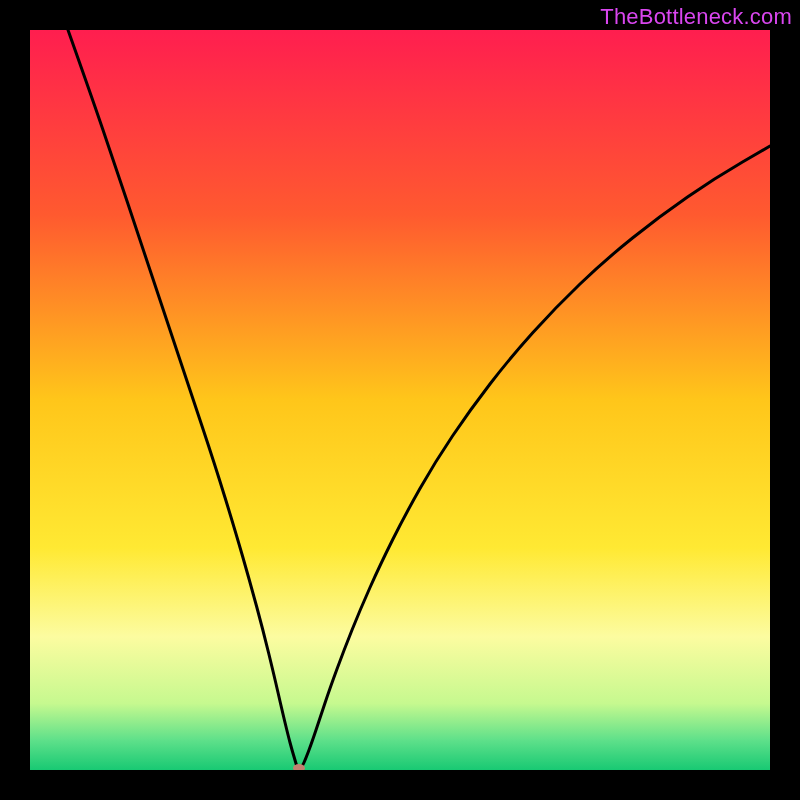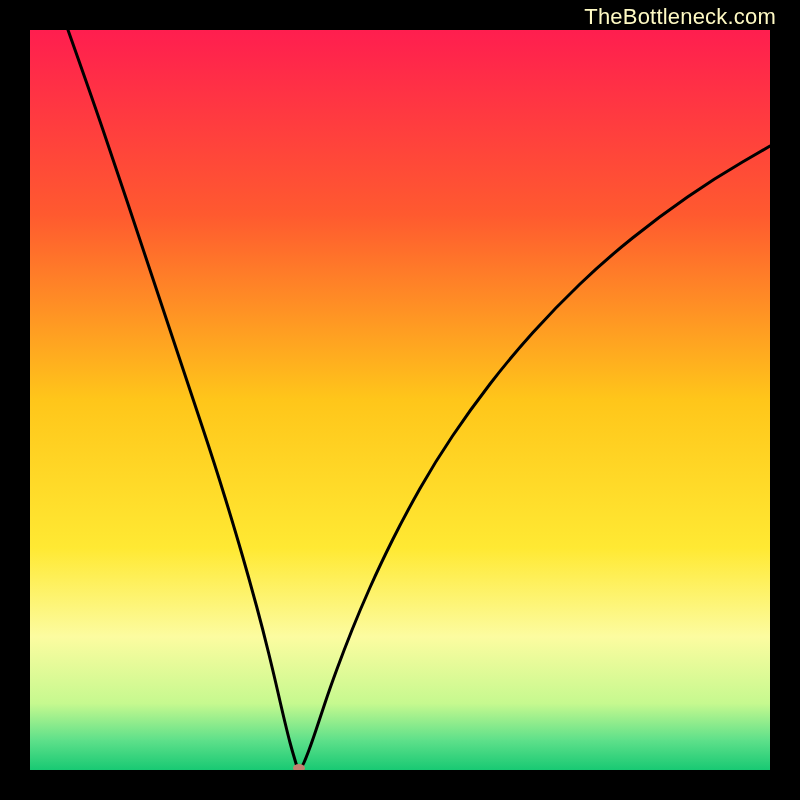--- a/index.html
+++ b/index.html
@@ -26,22 +26,22 @@
     height: 740px;
     overflow: hidden;
   }
   .plot svg {
     position: absolute;
     top: 0; left: 0;
   }
   .watermark {
     position: absolute;
     top: 4px;
-    right: 24px;
-    color: #fef9c3;
+    right: 8px;
+    color: #d946ef;
     font-size: 22px;
     font-weight: 500;
     letter-spacing: 0.2px;
     user-select: none;
   }
 </style>
 </head>
 <body>
 
 <div class="frame">

